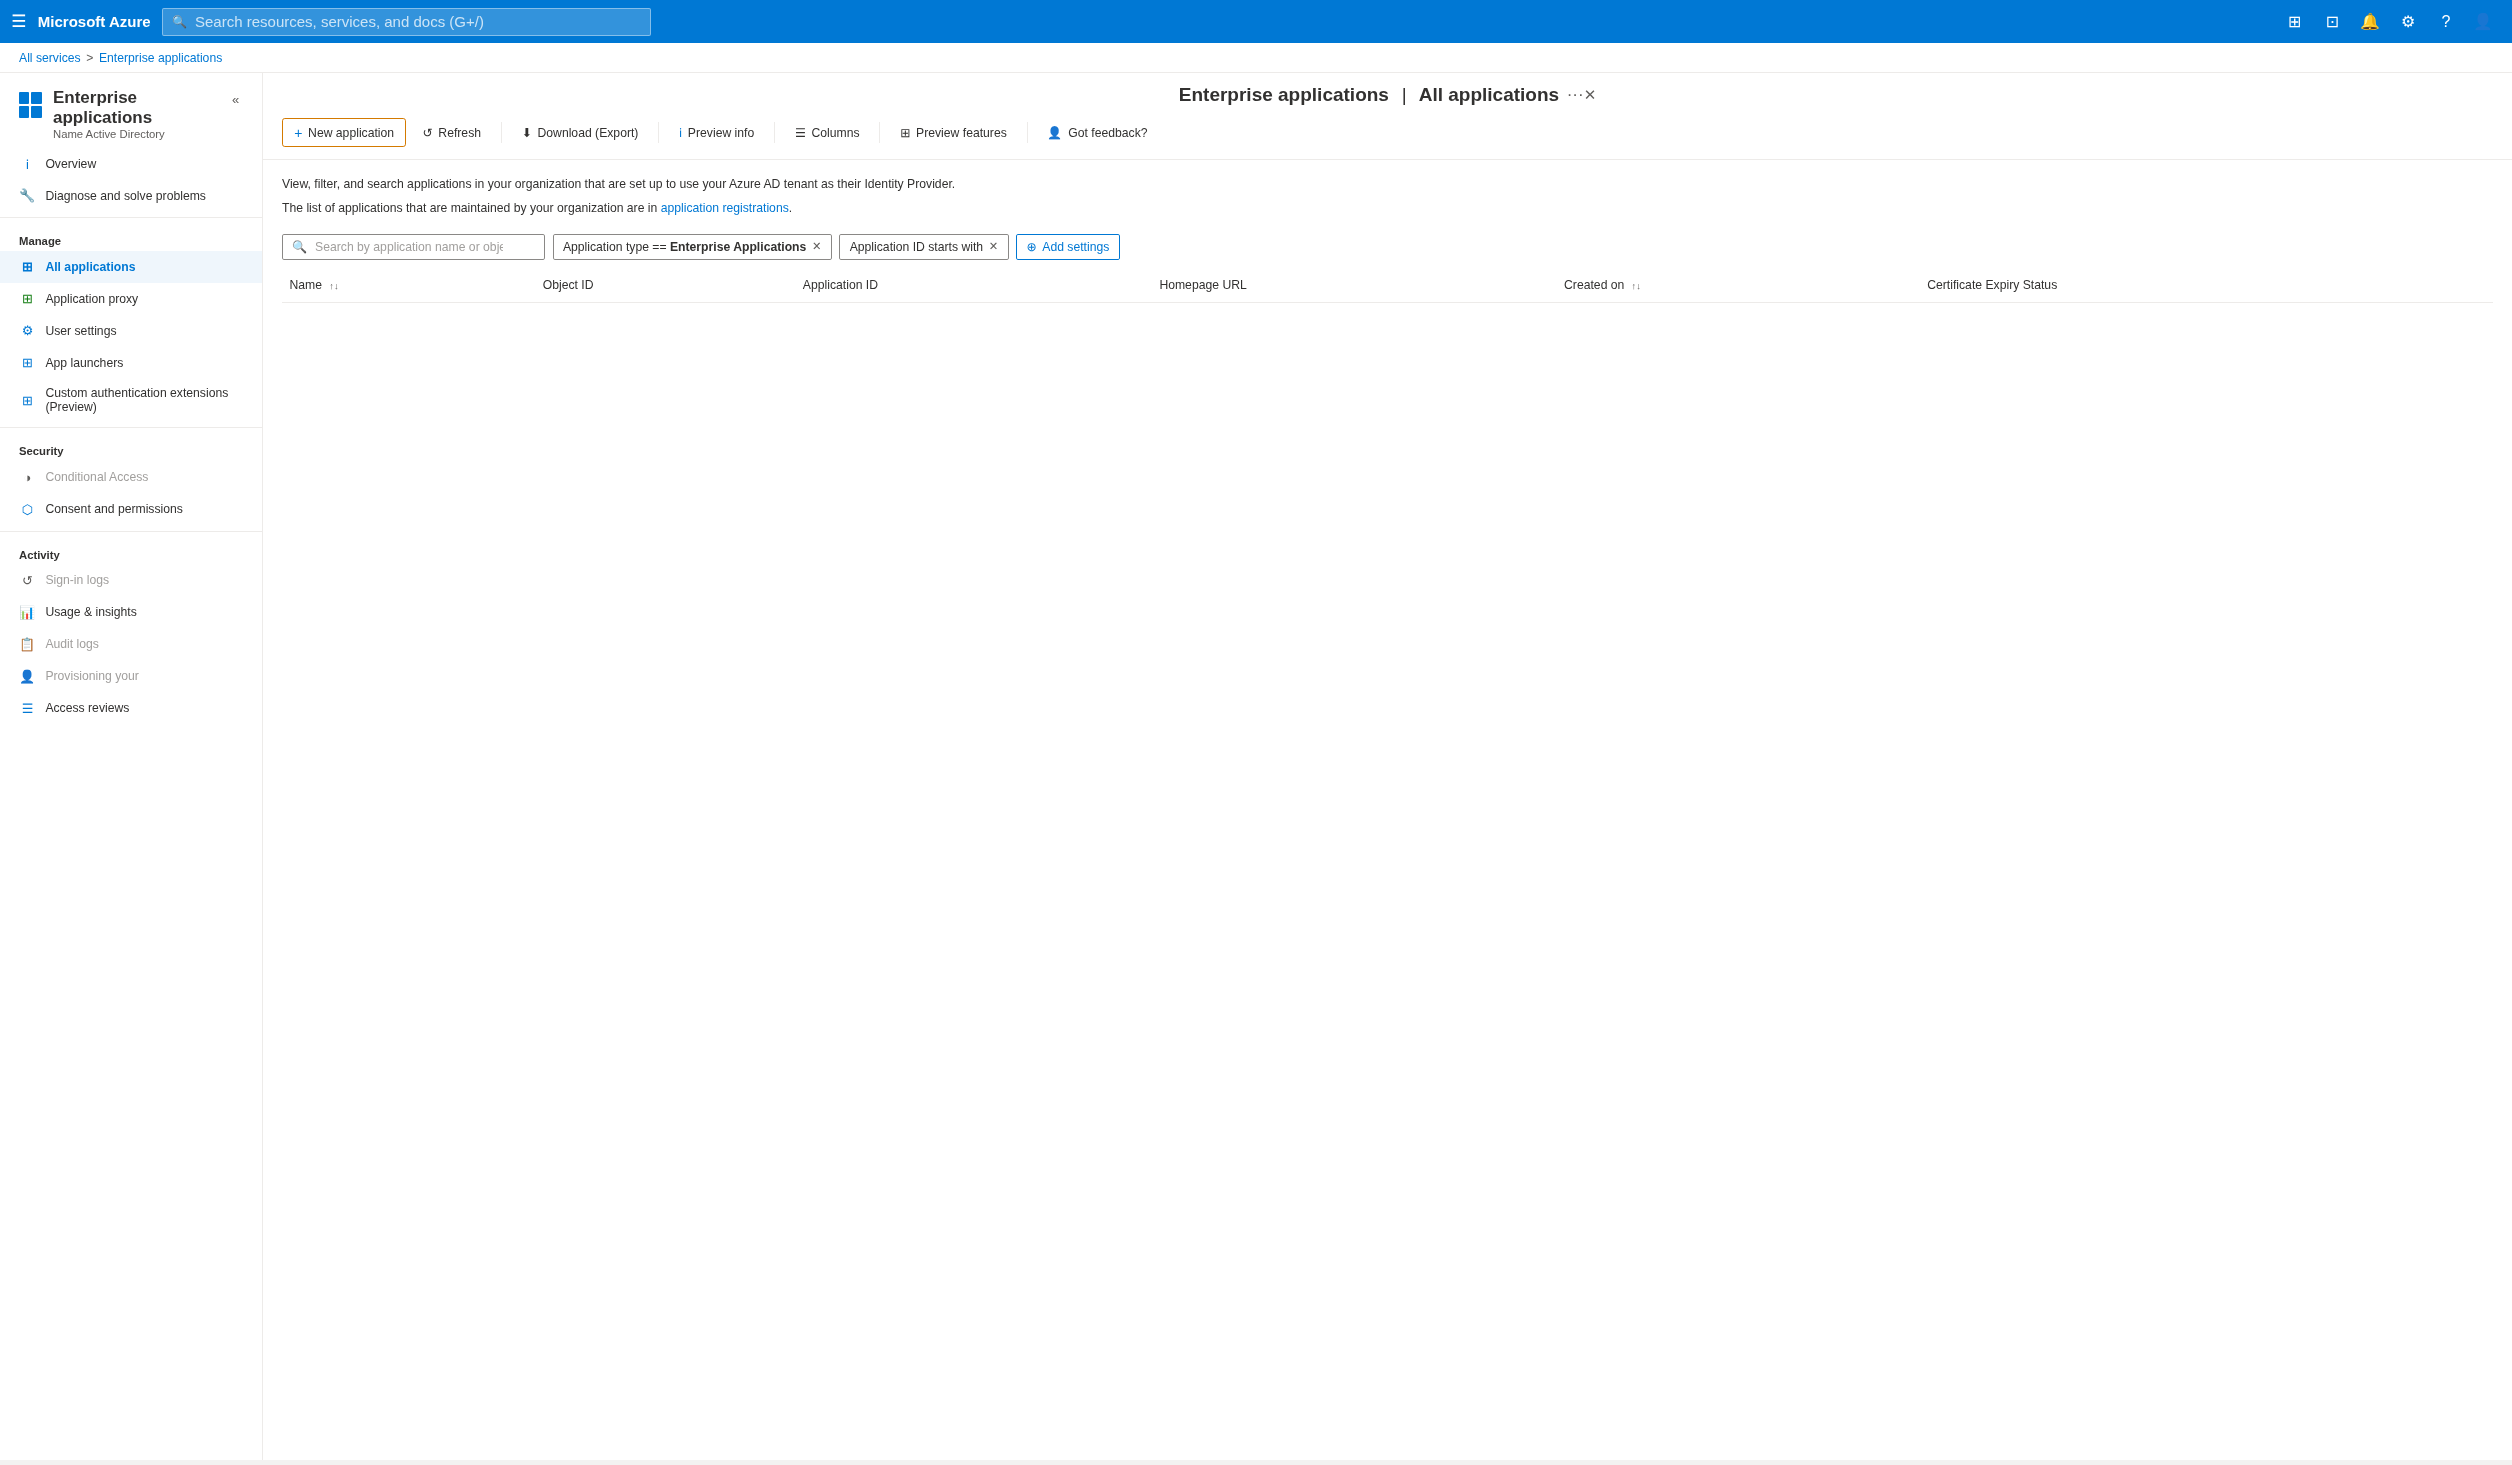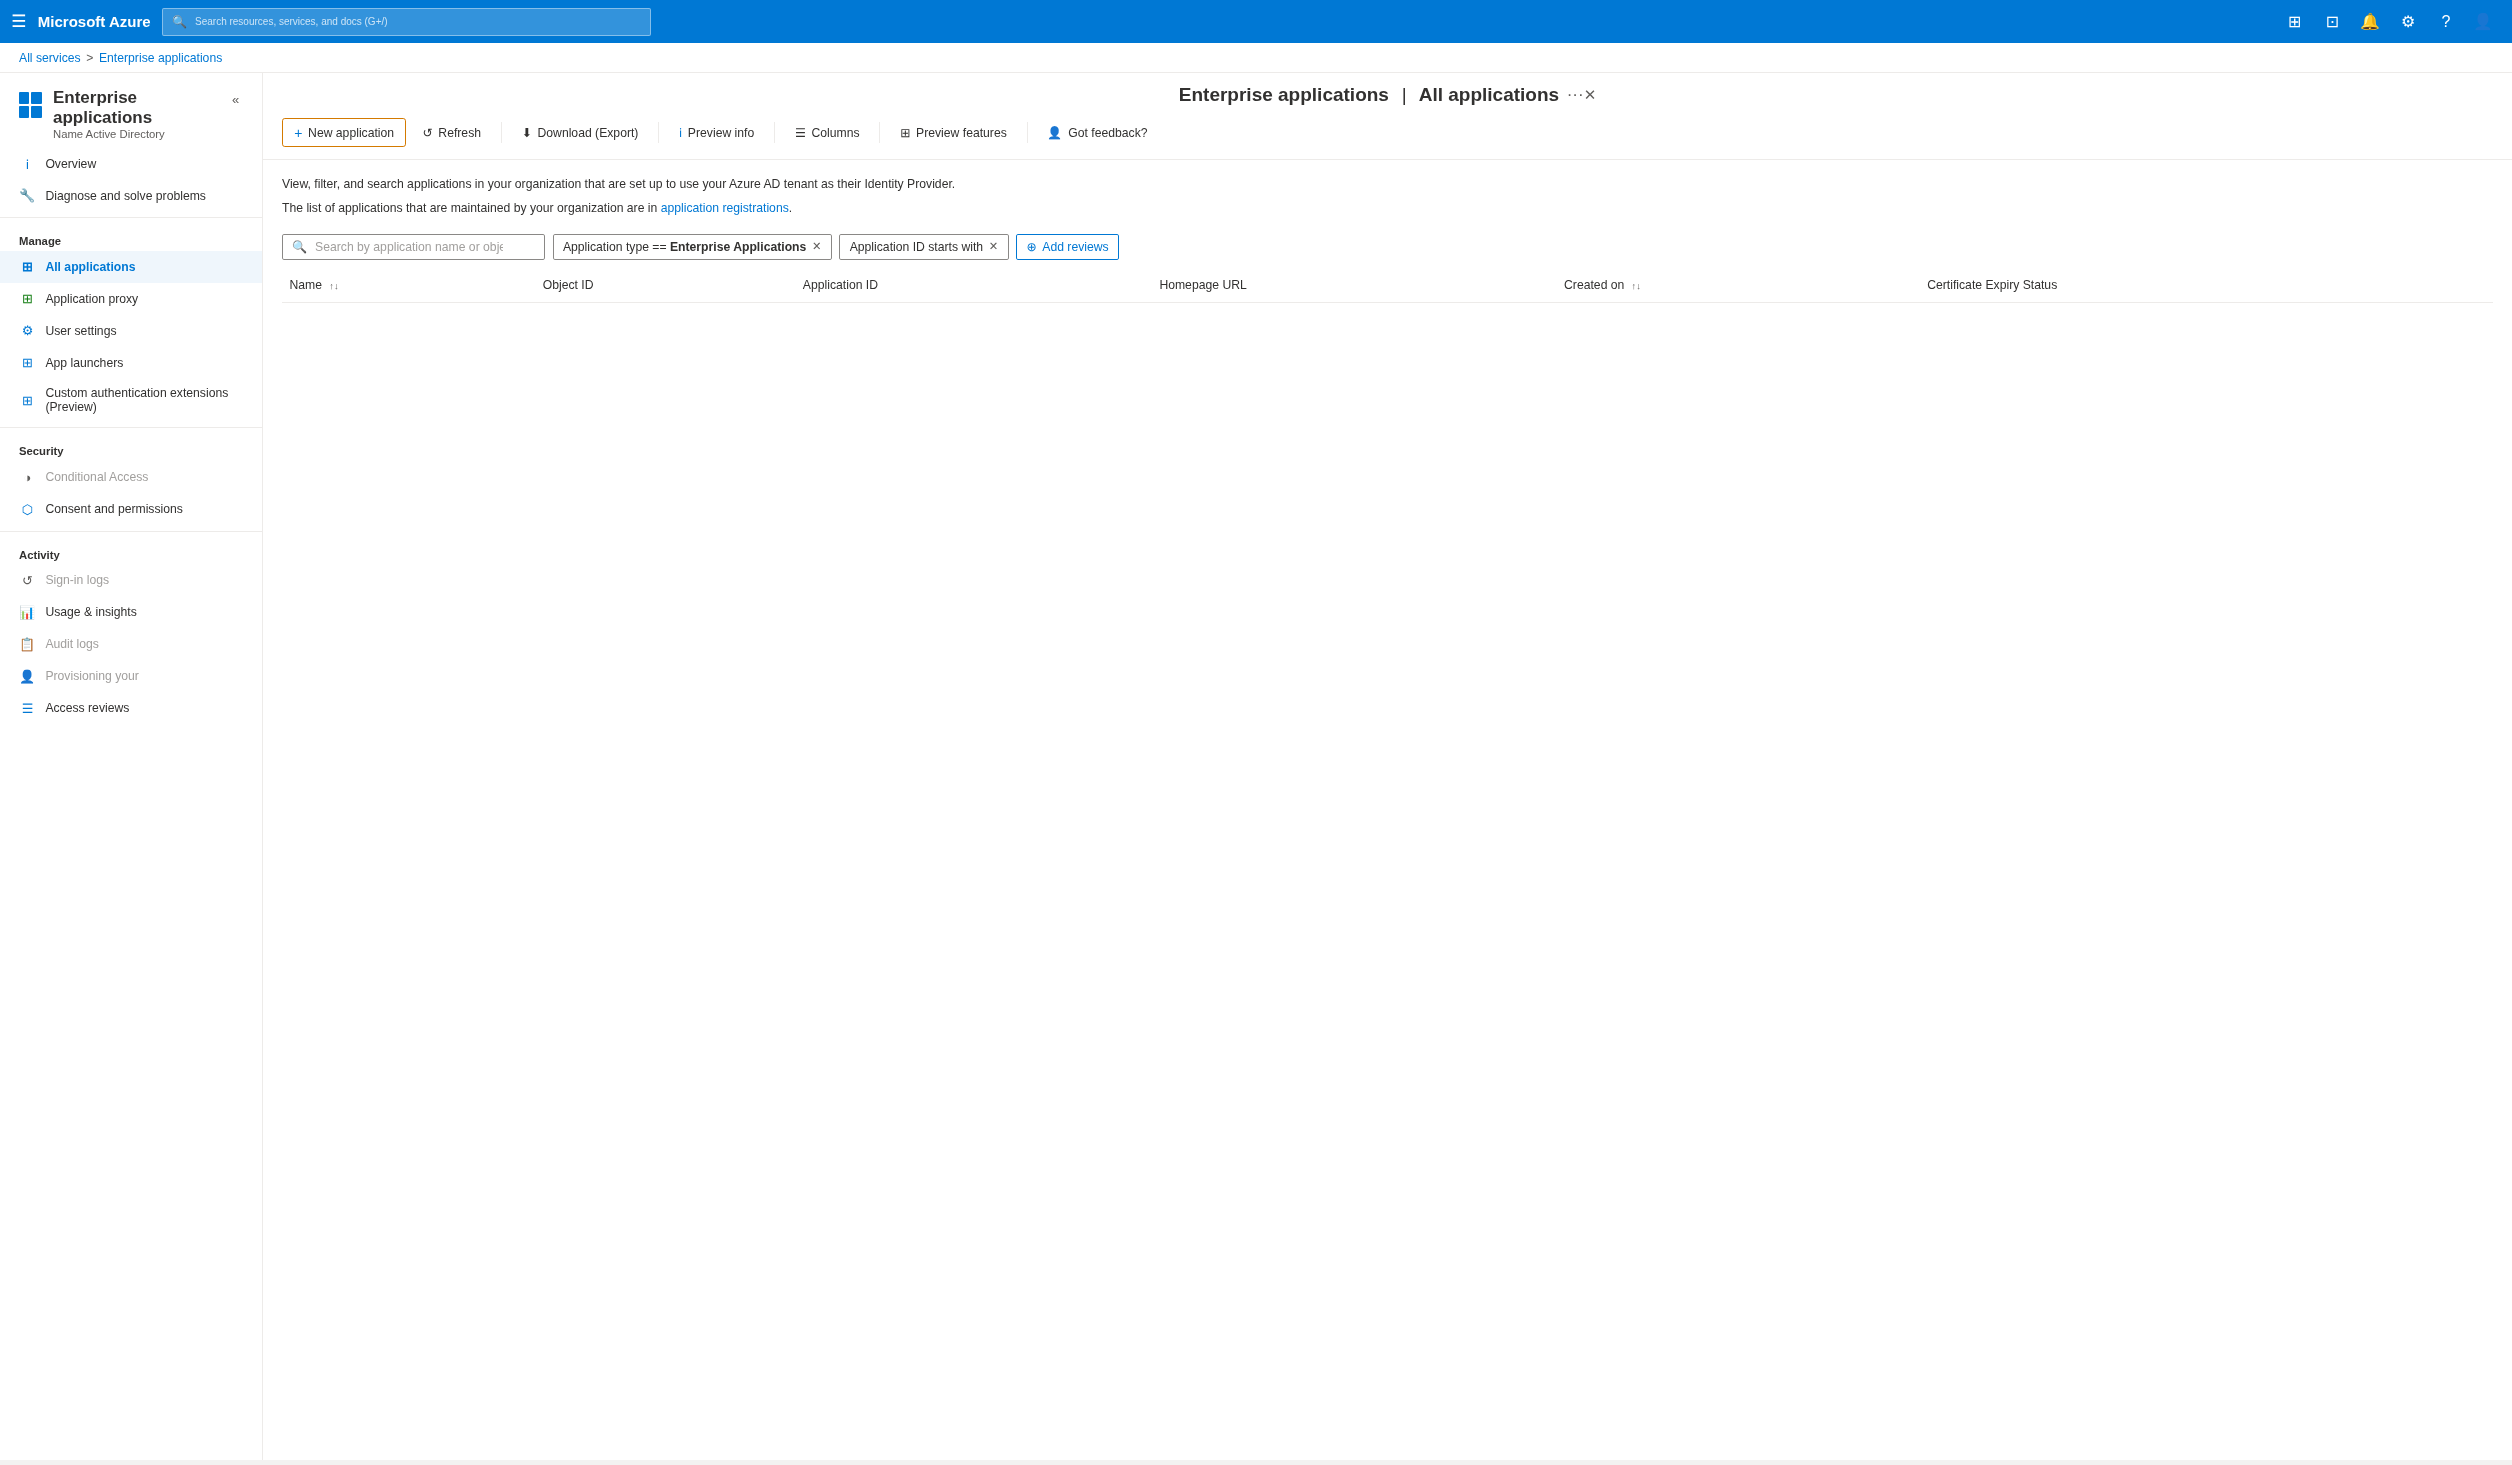--- a/index.html
+++ b/index.html
@@ -38,21 +38,21 @@
       padding: 0 9.4px;
       gap: 7.5px;
       color: rgba(255,255,255,0.85);
       font-size: 12.2px;
     }
     .topbar-search input {
       background: transparent;
       border: none;
       outline: none;
       color: rgba(255,255,255,0.9);
-      font-size: 10px;
+      font-size: 15px;
       width: 100%;
     }
     .topbar-search input::placeholder { color: rgba(255,255,255,0.75); }
     .topbar-icons {
       margin-left: auto;
       display: flex;
       gap: 3.8px;
     }
     .topbar-icon-btn {
       width: 34px;
@@ -501,21 +501,21 @@
         <span class="filter-chip-close">✕</span>
       </div>
 
       <div class="filter-chip">
         <span>Application ID starts with</span>
         <span class="filter-chip-close">✕</span>
       </div>
 
       <button class="add-filters-btn">
         <span style="font-size:12.2px;">⊕</span>
-        <span>Add reviews</span>
+        <span>Add settings</span>
       </button>
     </div>
 
     <div class="table-container">
       <table>
         <thead>
           <tr>
             <th>
               <span>Name</span>
               <span class="sort-icons">↑↓</span>

